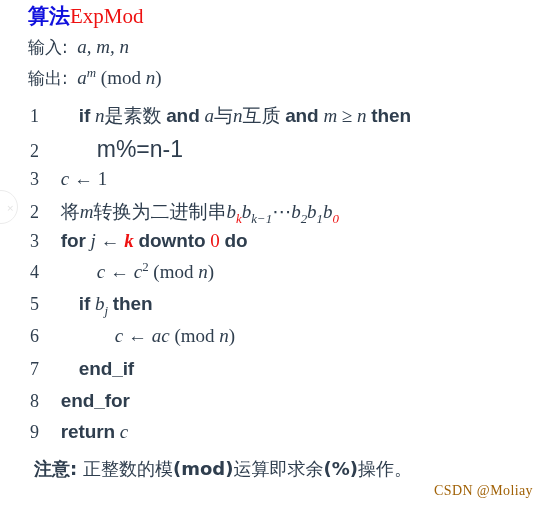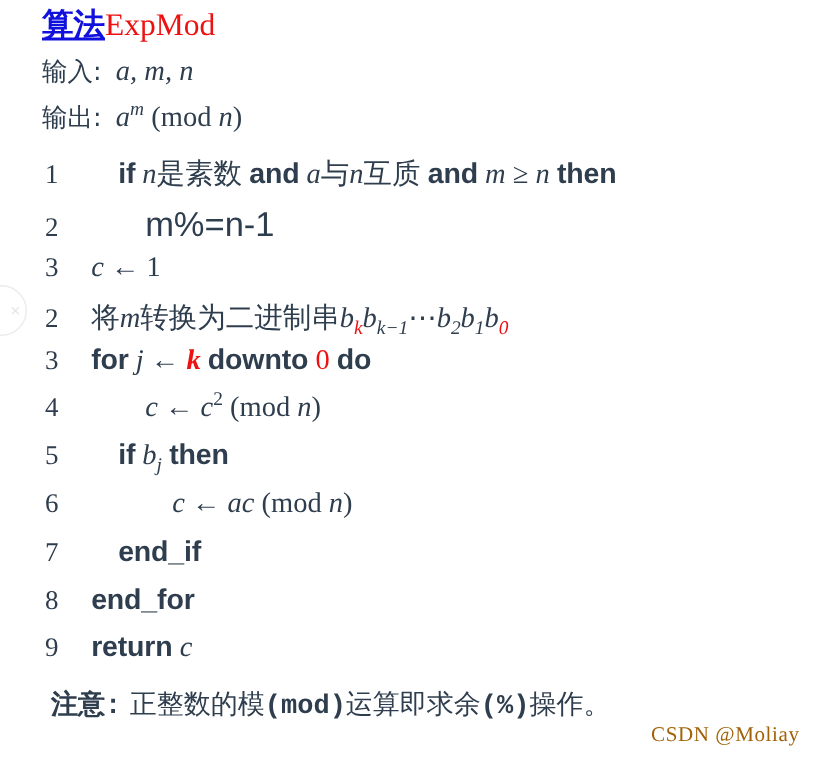--- a/index.html
+++ b/index.html
@@ -37,21 +37,20 @@
     left: 28px;
     top: 2px;
     font-size: 21px;
     font-weight: bold;
     white-space: nowrap;
   }
   #algo-title .t-cjk {
     font-family: "DejaVu Sans", "Liberation Sans", sans-serif;
     color: #1111dd;
     font-weight: bold;
-    text-decoration: underline;
   }
   #algo-title .t-name {
     font-family: "Liberation Serif", "DejaVu Serif", serif;
     color: #ee1111;
     font-weight: normal;
     margin-top: 28px;
   }
 
   
   .io-line {
@@ -87,21 +86,21 @@
 
   
   #note-line {
     position: absolute;
     left: 34px;
     top: 457px;
     font-size: 18px;
     font-family: "DejaVu Sans", "Liberation Sans", sans-serif;
     white-space: nowrap;
   }
-  #note-line .nb { font-weight: bold; font-family: Liberation Mono, monospace; }
+  #note-line .nb { font-weight: bold; }
 
   
   #watermark {
     position: absolute;
     right: 12px;
     bottom: 6px;
     font-size: 14px;
     color: #a16207;
     font-family: Liberation Serif, serif;
     letter-spacing: 0.4px;

